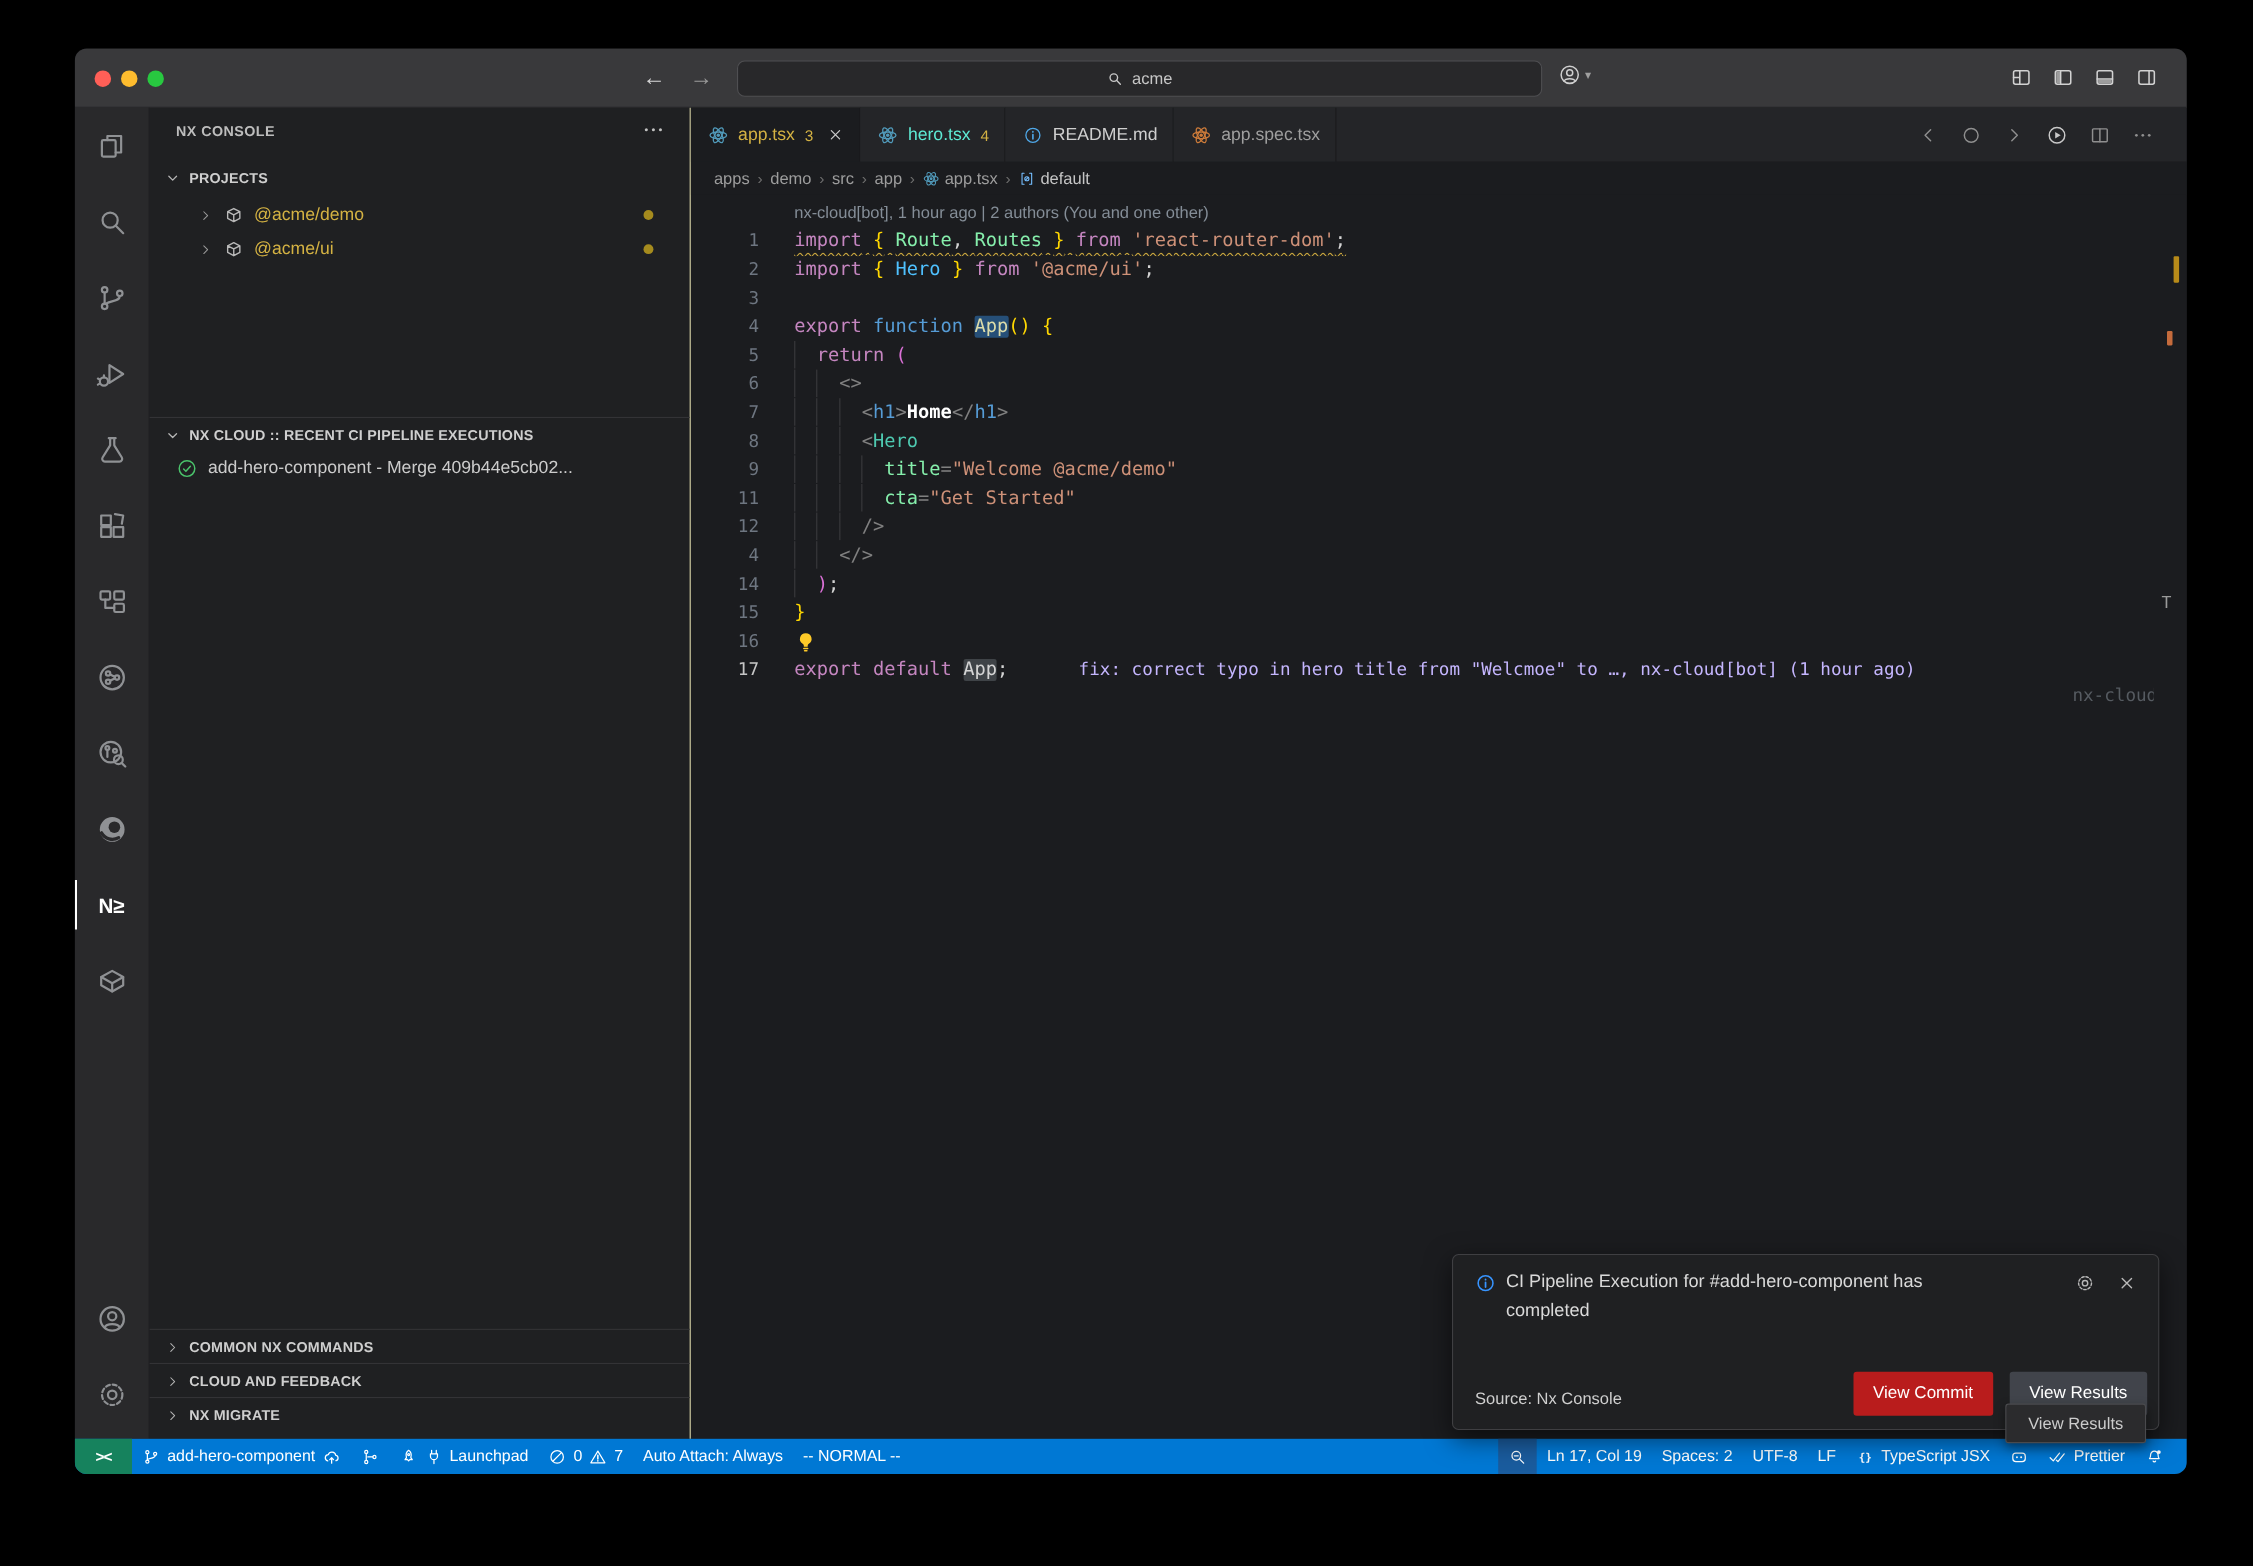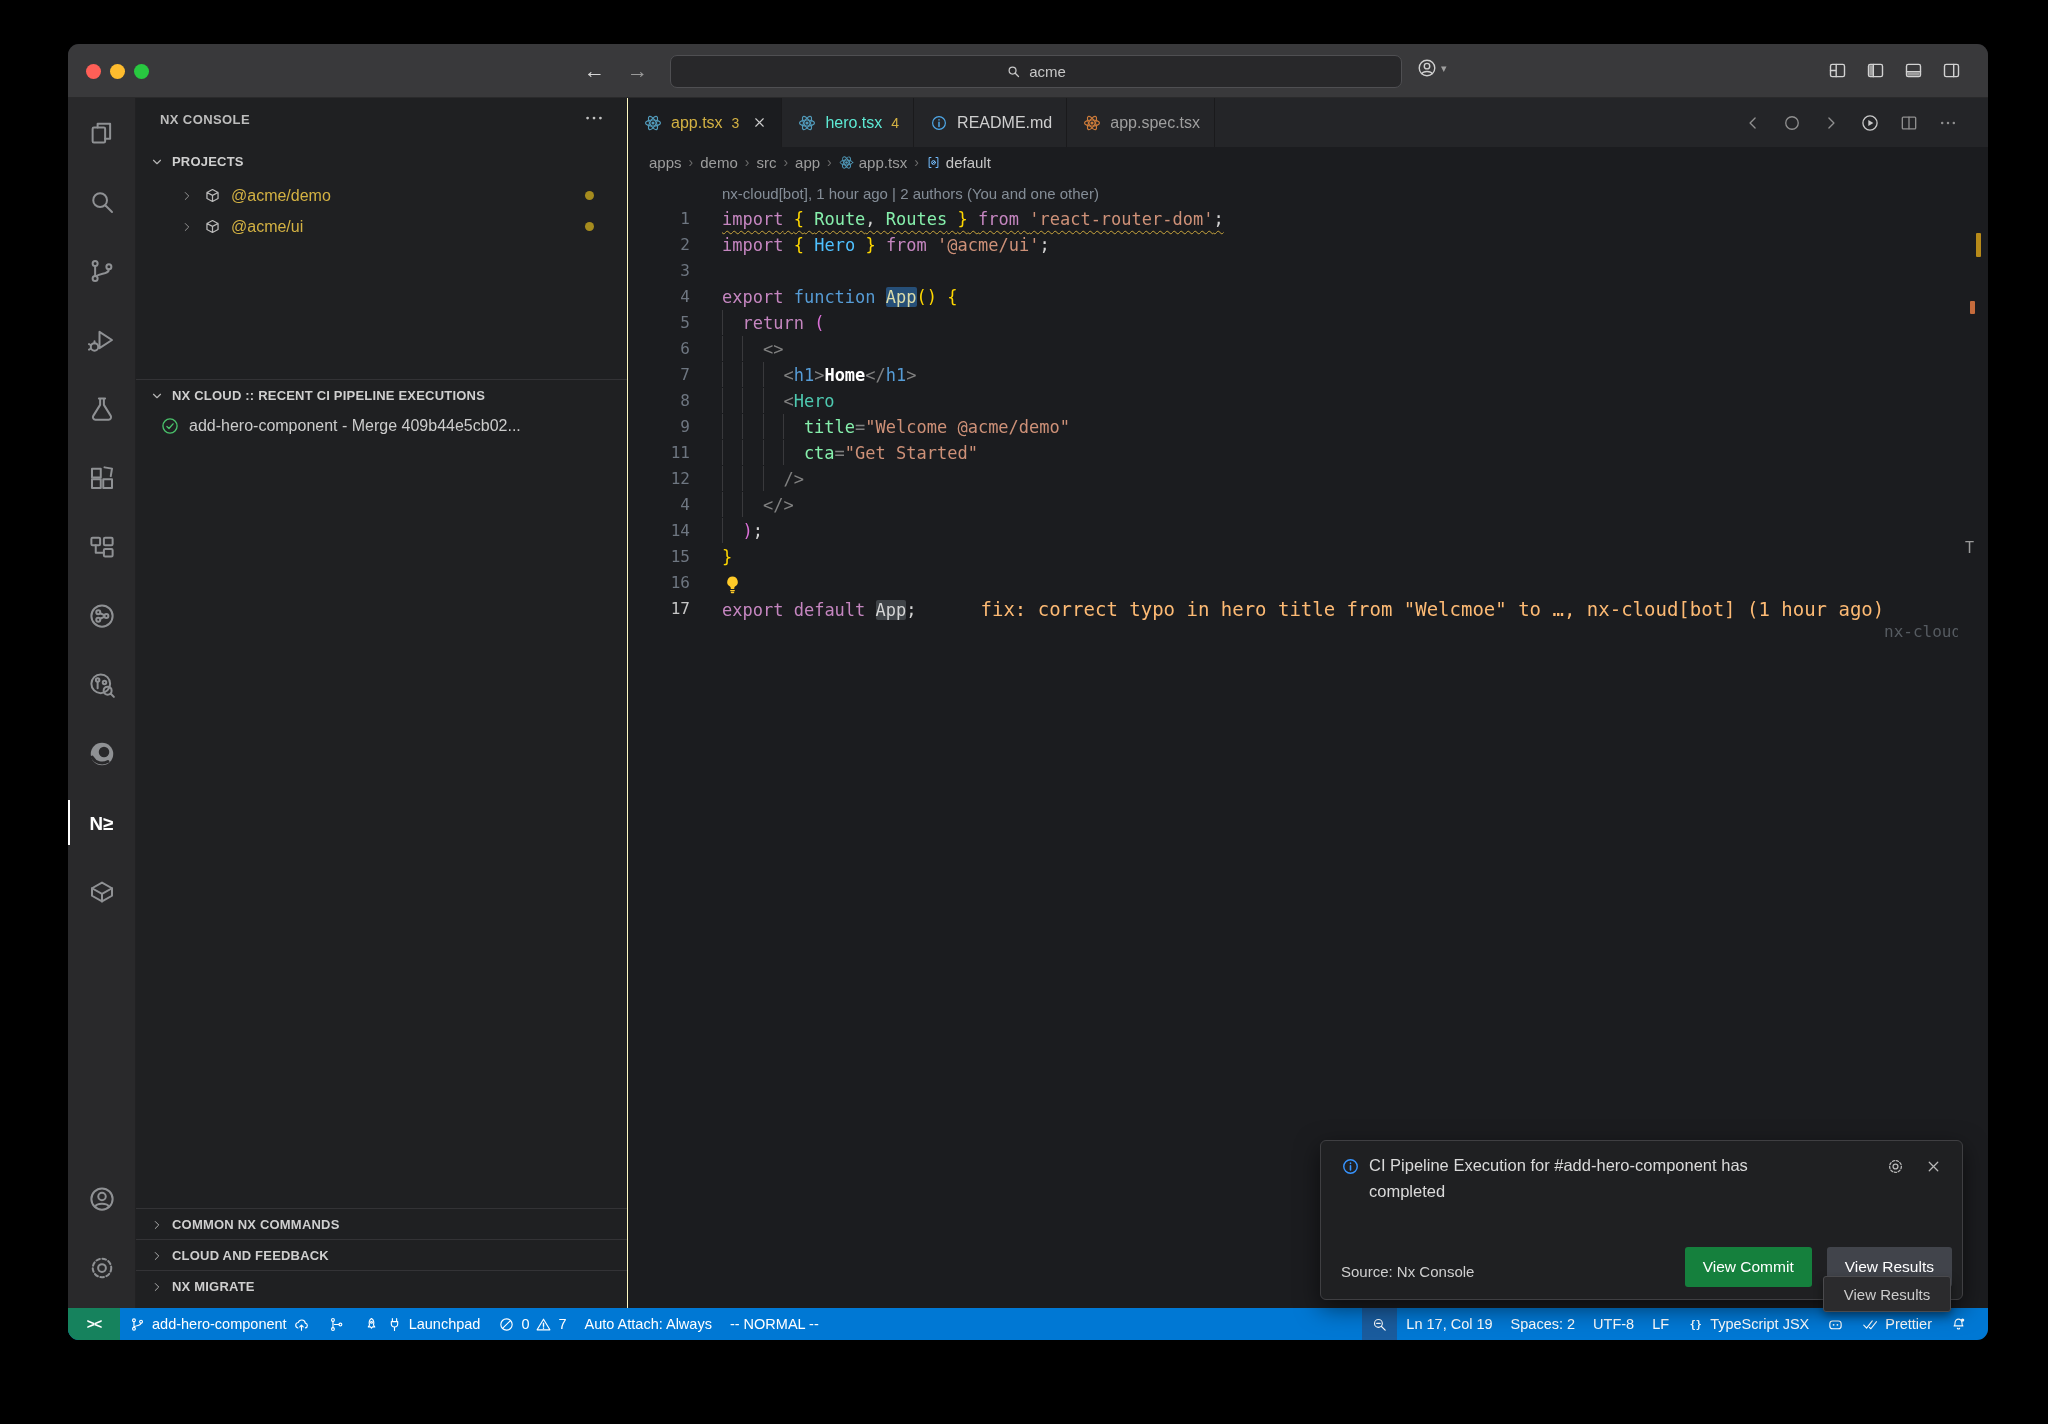--- a/index.html
+++ b/index.html
@@ -48,21 +48,21 @@
   .tab-actions{position:absolute;right:30px;top:0;height:49px;display:flex;align-items:center;gap:19px;color:#8f8f8f;}
   .crumbs{position:absolute;left:0;top:49px;right:0;height:30px;display:flex;align-items:center;gap:7px;
           padding-left:21px;font-size:15px;color:#9d9d9d;background:#1b1c1f;}
   .crumbs .sep{color:#6d6d6d;font-size:14px;}
   .codewrap{position:absolute;left:0;top:82px;right:30px;}
   .row{height:26px;display:flex;font-family:"DejaVu Sans Mono","Liberation Mono",monospace;
        font-size:17px;line-height:26px;white-space:pre;}
   .ln{width:62px;flex:none;text-align:right;color:#6e7681;font-size:16px;}
   .lc{margin-left:32px;position:relative;}
   .blame-top{font-family:"Liberation Sans",sans-serif;font-size:15px;color:#848d97;}
-  .inline-blame{color:#fdba74;margin-left:64px;font-size:19px;}
+  .inline-blame{color:#c4b5fd;margin-left:64px;font-size:16px;}
   .ind{display:inline-block;width:2ch;height:25px;vertical-align:top;
        background:linear-gradient(#39393c,#39393c) left top/1px 100% no-repeat;}
   .c-kw{color:#C586C0;} .c-kw2{color:#569CD6;} .c-fn{color:#DCDCAA;} .c-var{color:#86efac;}
   .c-var2{color:#4FC1FF;} .c-comp{color:#4EC9B0;} .c-tag{color:#569CD6;} .c-str{color:#CE9178;}
   .c-punct{color:#808080;} .c-gold{color:#FFD700;} .c-mag{color:#DA70D6;} .c-txt{color:#d4d4d4;}
   .c-white{color:#ffffff;font-weight:bold;}
   .hlb{background:#264f78;border-radius:2px;} .hlg{background:#3f4347;border-radius:2px;}
   .squig{text-decoration:underline wavy #c8a53d;text-decoration-thickness:1.4px;text-underline-offset:5px;}
   .minimap{position:absolute;right:0;top:49px;width:30px;bottom:0;}
   .ovr-mark{position:absolute;border-radius:1px;}
@@ -77,21 +77,21 @@
   .remote-glyph{font-weight:bold;font-size:14px;letter-spacing:-1px;}
   
   .toast{position:absolute;left:1252px;top:1096px;width:643px;height:160px;background:#1f2022;
          border:1px solid #3f3f42;border-radius:6px;box-shadow:0 8px 24px rgba(0,0,0,.55);z-index:30;}
   .toast-msg{position:absolute;left:48px;top:11px;width:410px;font-size:16.5px;line-height:26px;color:#dadada;}
   .toast-icons{position:absolute;right:20px;top:16px;display:flex;gap:20px;color:#b8b8b8;}
   .toast-src{position:absolute;left:20px;top:122px;font-size:15px;color:#cfcfcf;}
   .toast-btns{position:absolute;right:10px;top:106px;display:flex;gap:15px;}
   .btn{height:40px;display:flex;align-items:center;padding:0 18px;font-size:15.5px;border-radius:3px;
        color:#ffffff;cursor:pointer;}
-  .btn.primary{background:#15803d;}
+  .btn.primary{background:#b91c1c;}
   .btn.secondary{background:#41444b;}
   .tooltip{position:absolute;left:1755px;top:1232px;width:128px;height:36px;background:#2b2b2d;
            border:1px solid #4a4a4d;border-radius:3px;display:flex;align-items:center;justify-content:center;
            font-size:15px;color:#cccccc;z-index:40;box-shadow:0 4px 10px rgba(0,0,0,.4);}
   .icon{display:inline-flex;align-items:center;justify-content:center;}
   .icon svg{display:block;}
 </style>
 </head>
 <body>
 

